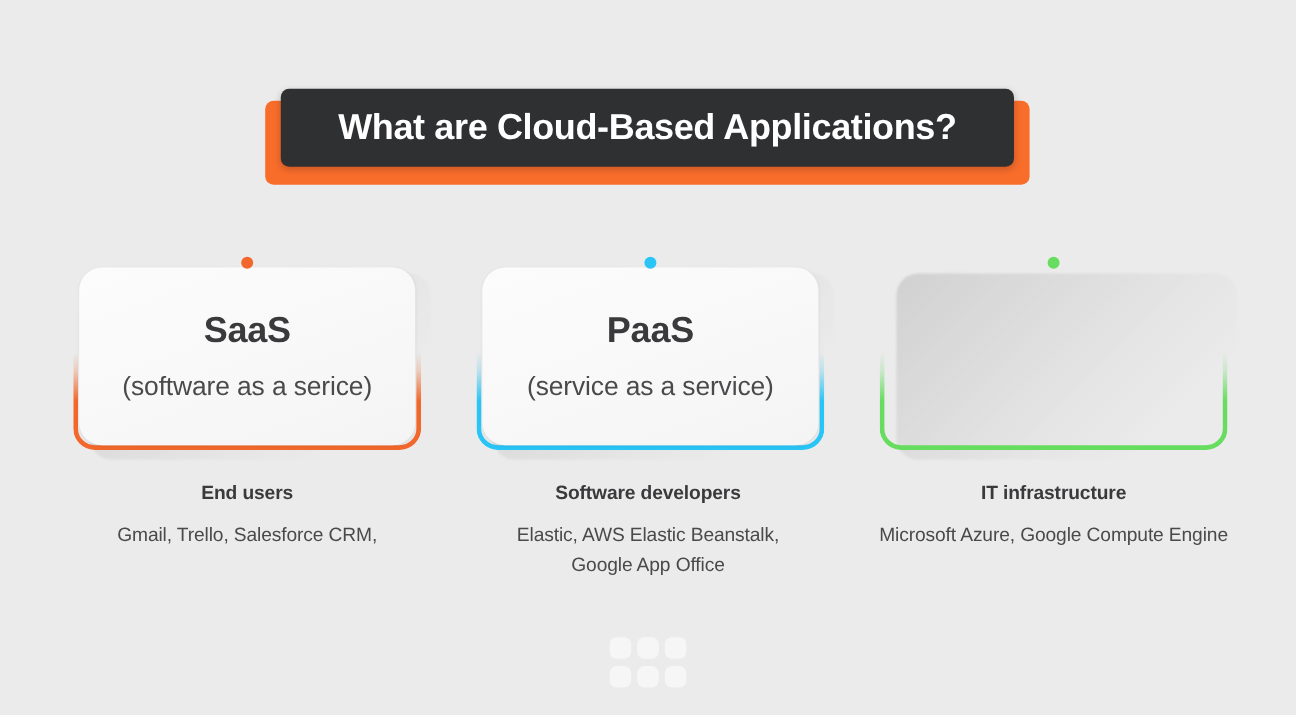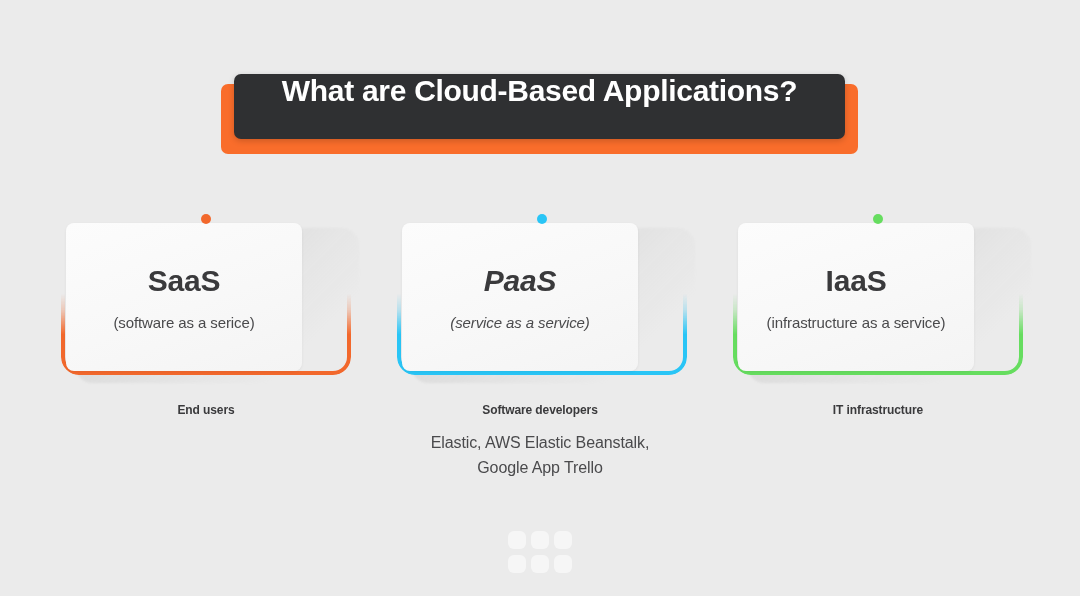--- a/index.html
+++ b/index.html
@@ -35,21 +35,21 @@
   }
   #banner-box {
     position: absolute;
     left: 13px;
     top: 0;
     width: 611px;
     height: 65px;
     background: #2f3032;
     border-radius: 7px;
     display: flex;
-    align-items: flex-start;
+    align-items: center;
     justify-content: center;
     box-shadow: 0 2px 6px rgba(0,0,0,0.18);
   }
   #banner-title {
     color: #ffffff;
     font-size: 30px;
     font-weight: bold;
     letter-spacing: -0.3px;
     white-space: nowrap;
   }
@@ -62,21 +62,21 @@
     width: 1080px;
     height: 175px;
   }
   .card-col {
     position: absolute;
     top: 0;
     width: 290px;
     height: 175px;
   }
   .col-0 { left: 61px; }
-  .col-1 { left: 397px; font-style: italic; }
+  .col-1 { left: 397px; }
   .col-2 { left: 733px; }
 
   .card-dot {
     position: absolute;
     top: 0;
     left: 50%;
     margin-left: -5px;
     width: 10px;
     height: 10px;
     border-radius: 50%;
@@ -113,41 +113,41 @@
     border-radius: 18px;
     border: 4px solid currentColor;
     -webkit-mask-image: linear-gradient(to bottom, rgba(0,0,0,0) 48%, rgba(0,0,0,0.25) 58%, #000 74%);
     mask-image: linear-gradient(to bottom, rgba(0,0,0,0) 48%, rgba(0,0,0,0.25) 58%, #000 74%);
   }
 
   .card-face {
     position: absolute;
     left: 5px;
     top: 9px;
-    width: 236px;
+    width: 280px;
     height: 148px;
-    border-radius: 8px;
+    border-radius: 19px;
     background: linear-gradient(160deg, #fcfcfc 0%, #f8f8f8 55%, #f4f4f4 100%);
     box-shadow: 0 1px 3px rgba(0,0,0,0.06);
     z-index: 3;
     display: flex;
     flex-direction: column;
     align-items: center;
     justify-content: center;
     text-align: center;
   }
   .card-name {
     font-size: 30px;
     font-weight: bold;
     color: #3a3a3c;
     letter-spacing: -0.2px;
     margin-bottom: 16px;
   }
   .card-sub {
-    font-size: 15px;
+    font-size: 22px;
     color: #4a4a4c;
     letter-spacing: -0.1px;
     white-space: nowrap;
   }
 
   
   #captions {
     position: absolute;
     left: 0;
     top: 403px;
@@ -156,21 +156,21 @@
   .cap-col {
     position: absolute;
     top: 0;
     text-align: center;
   }
   .cap-0 { left: 26px;  width: 360px; }
   .cap-1 { left: 360px; width: 360px; text-align: center; }
   .cap-2 { left: 698px; width: 360px; }
 
   .cap-heading {
-    font-size: 12px;
+    font-size: 16px;
     font-weight: bold;
     color: #3a3a3c;
     letter-spacing: -0.1px;
     margin-bottom: 13px;
   }
   .cap-line {
     font-size: 16px;
     color: #4a4a4c;
     line-height: 25px;
     letter-spacing: -0.1px;
@@ -224,42 +224,40 @@
     <div class="card-face">
       <div class="card-name">PaaS</div>
       <div class="card-sub">(service as a service)</div>
     </div>
   </div>
 
   <div class="card-col col-2">
     <div class="card-longshadow"></div>
     <div class="card-border" style="color: rgb(102, 221, 95);"></div>
     <div class="card-dot" style="background: rgb(102, 221, 95);"></div>
-    <div class="card-face">
-      <div class="card-name">IaaS</div>
-      <div class="card-sub">(infrastructure as a service)</div>
-    </div>
   </div>
 
 </div>
 
 <div id="captions">
 
   <div class="cap-col cap-0">
     <div class="cap-heading">End users</div>
+    <div class="cap-line">Gmail, Trello, Salesforce CRM,</div>
   </div>
 
   <div class="cap-col cap-1">
     <div class="cap-heading">Software developers</div>
     <div class="cap-line">Elastic, AWS Elastic Beanstalk,</div>
-    <div class="cap-line">Google App Trello</div>
+    <div class="cap-line">Google App Office</div>
   </div>
 
   <div class="cap-col cap-2">
     <div class="cap-heading">IT infrastructure</div>
+    <div class="cap-line">Microsoft Azure, Google Compute Engine</div>
   </div>
 
 </div>
 
 <div id="dot-grid">
     <div class="grid-dot" style="background: rgb(246, 246, 246);"></div>
     <div class="grid-dot" style="background: rgb(246, 246, 246);"></div>
     <div class="grid-dot" style="background: rgb(246, 246, 246);"></div>
     <div class="grid-dot" style="background: rgb(246, 246, 246);"></div>
     <div class="grid-dot" style="background: rgb(246, 246, 246);"></div>

